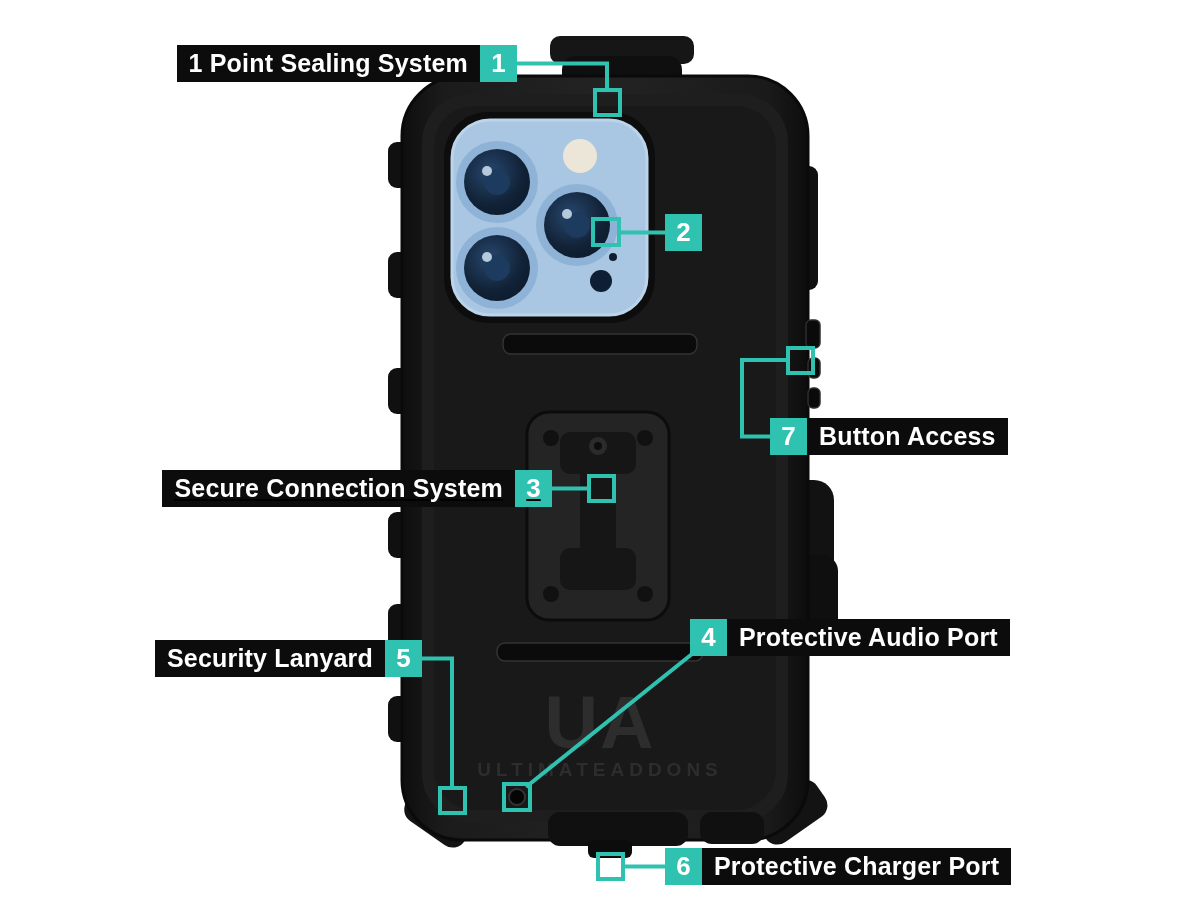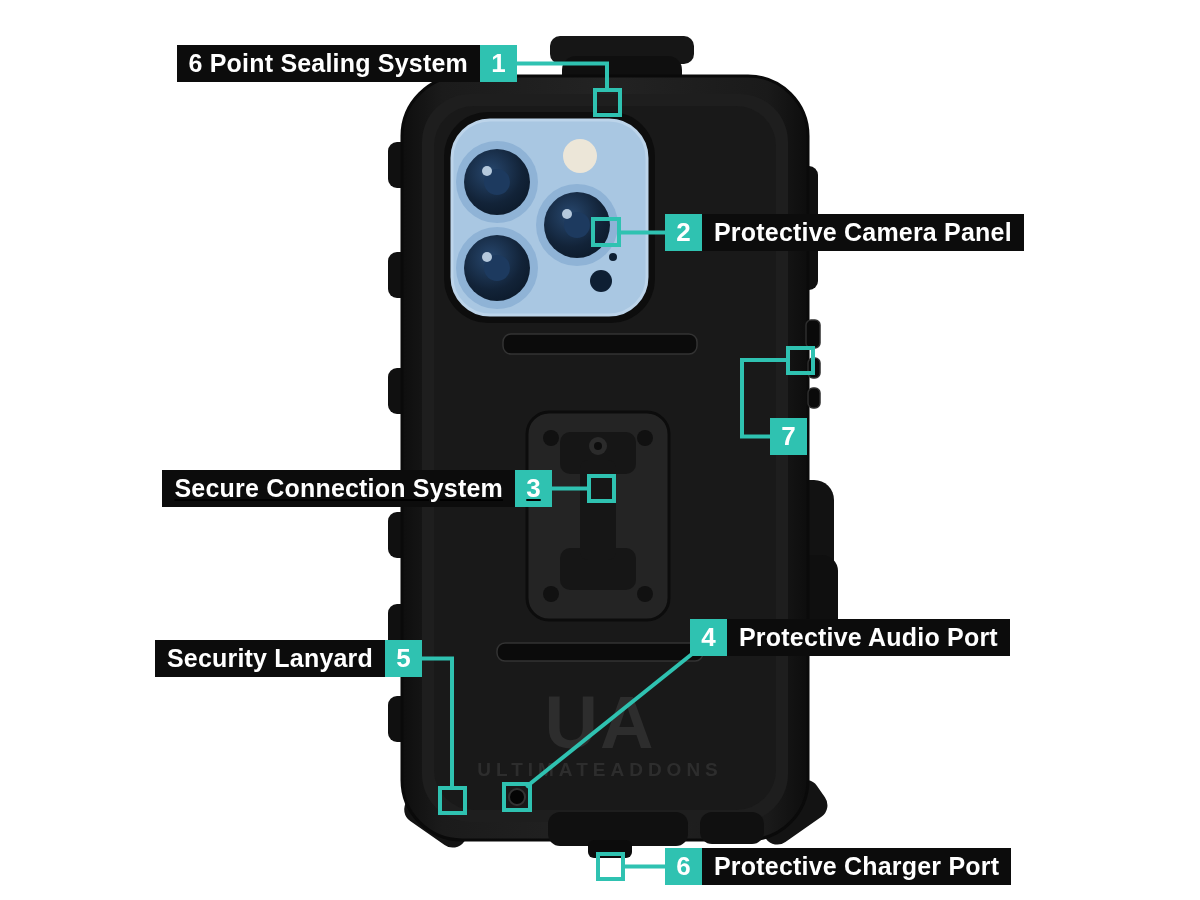--- a/index.html
+++ b/index.html
@@ -165,27 +165,26 @@
 
       <line x1="623" y1="866.5" x2="665" y2="866.5"></line>
       <rect x="598" y="854" width="25" height="25"></rect>
 
       <polyline points="788,360 742,360 742,436.5 770,436.5"></polyline>
       <rect x="788" y="348" width="25" height="25"></rect>
     </g>
   </svg>
 
   <div class="callout" id="c1">
-    <span class="txt">6 Point Sealing System</span>
+    <span class="txt">1 Point Sealing System</span>
     <span class="num">1</span>
   </div>
 
   <div class="callout" id="c2">
     <span class="num">2</span>
-    <span class="txt">Protective Camera Panel</span>
   </div>
 
   <div class="callout" id="c3">
     <span class="txt">Secure Connection System</span>
     <span class="num">3</span>
   </div>
 
   <div class="callout" id="c4">
     <span class="num">4</span>
     <span class="txt">Protective Audio Port</span>
@@ -196,15 +195,16 @@
     <span class="num">5</span>
   </div>
 
   <div class="callout" id="c6">
     <span class="num">6</span>
     <span class="txt">Protective Charger Port</span>
   </div>
 
   <div class="callout" id="c7">
     <span class="num">7</span>
+    <span class="txt">Button Access</span>
   </div>
 
 </div>
 
 </body></html>

